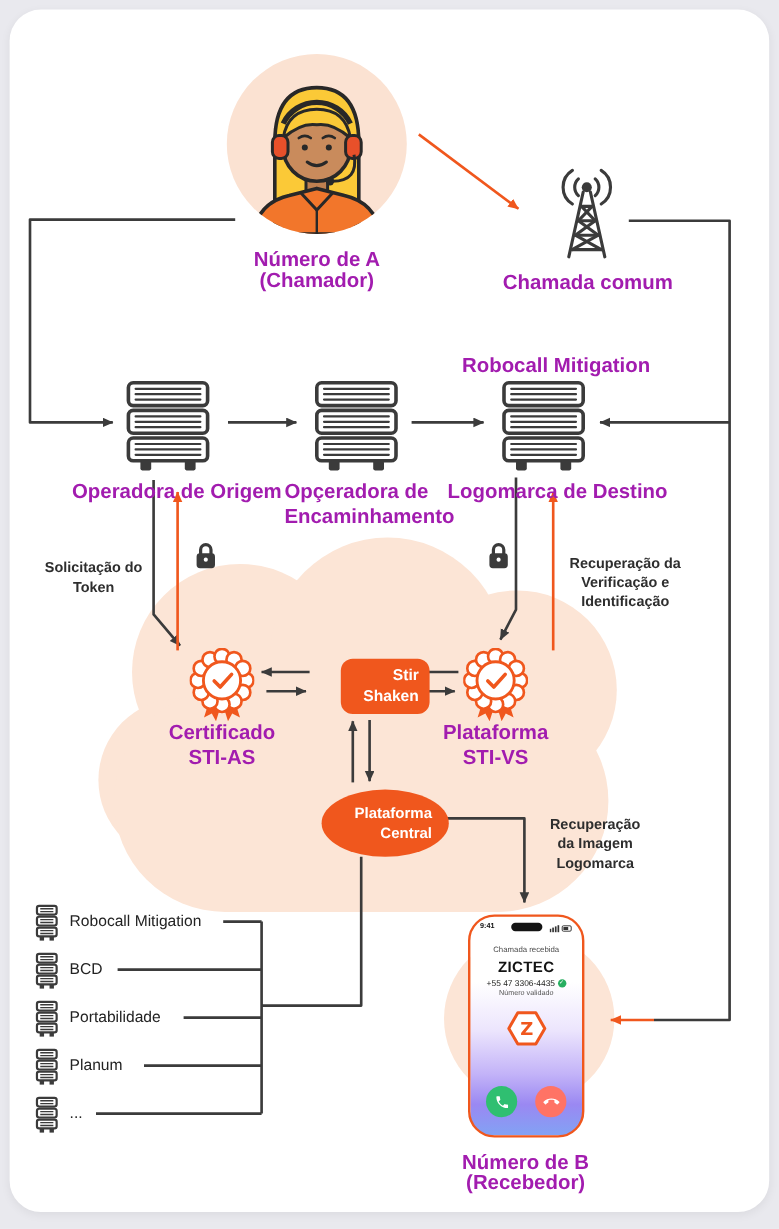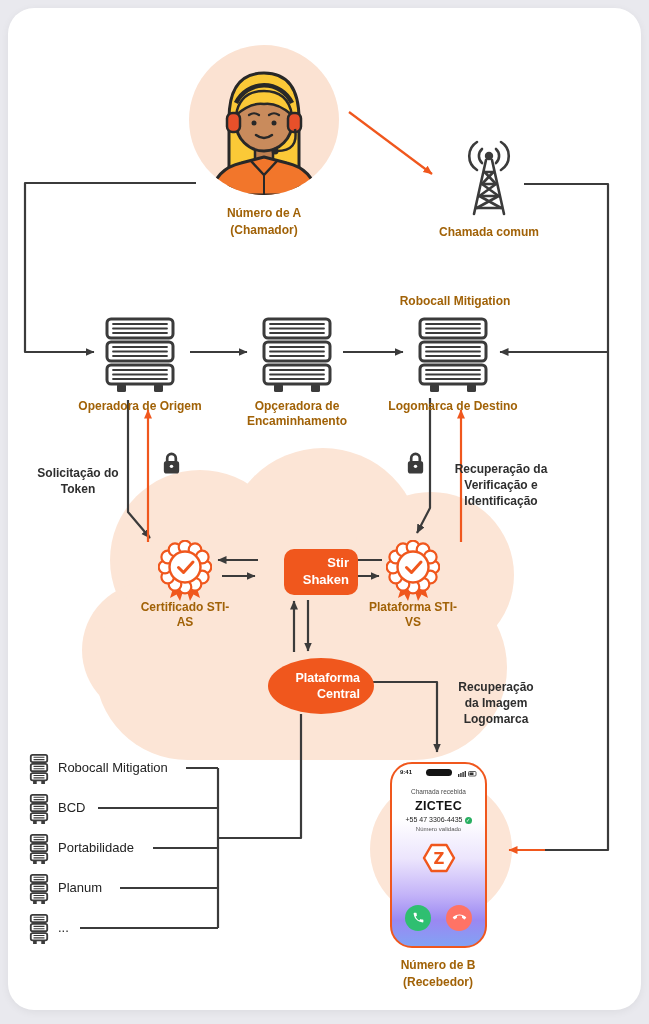--- a/index.html
+++ b/index.html
@@ -3,21 +3,21 @@
 <meta charset="utf-8">
 <style>
   html,body{margin:0;padding:0;background:#e9e9ee;}
   #stage{position:relative;width:649px;height:1024px;background:#e9e9ee;overflow:hidden;
          font-family:"Liberation Sans","DejaVu Sans",sans-serif;color:#2e2e2e;}
   .abs{position:absolute;}
   #card{left:8px;top:8px;width:633px;height:1002px;background:#ffffff;border-radius:26px;
         box-shadow:0 2px 8px rgba(0,0,0,.06);}
   .cloud-part{background:#fce5d6;border-radius:50%;}
   .cloud-rect{background:#fce5d6;border-radius:95px;}
-  .lbl{font-weight:700;font-size:12px;line-height:1.25;text-align:center;color:#a16207;}
+  .lbl{font-weight:700;font-size:17px;line-height:1.25;text-align:center;color:#a21caf;}
   .nowrap{white-space:nowrap;}
   .ann{font-weight:600;font-size:12px;line-height:1.32;text-align:center;color:#2e2e2e;}
   .svc-label{font-weight:500;font-size:13px;color:#232323;white-space:nowrap;line-height:16px;}
   .avatar-wrap{width:150px;height:150px;border-radius:50%;background:#fbe2d2;overflow:hidden;}
   .orange-box{background:#f0571d;color:#ffffff;font-weight:700;display:flex;align-items:center;
               justify-content:center;text-align:right;line-height:1.3;margin-left:20px;}
   #stir-box{border-radius:10px;font-size:13px;}
   #platform-box{border-radius:50%;font-size:12.5px;}
   
   #phone{width:97px;height:186px;border:2.5px solid #f0571d;border-radius:20px;box-sizing:border-box;
@@ -171,21 +171,21 @@
         <rect x="19" y="68" width="9" height="8" rx="1.5"></rect>
         <rect x="56" y="68" width="9" height="8" rx="1.5"></rect>
       </g>
   </svg>
 
   <div class="abs lbl nowrap" style="left:60px;top:399px;width:160px;">Operadora de Origem</div>
   <div class="abs lbl" style="left:237px;top:399px;width:120px;">Opçeradora de Encaminhamento</div>
   <div class="abs lbl nowrap" style="left:373px;top:399px;width:160px;">Logomarca de Destino</div>
 
   <div class="abs ann" style="left:36px;top:466px;width:84px;">Solicitação do Token</div>
-  <div class="abs ann" style="left:448px;top:462px;width:106px;">Recuperação da Verificação e Identificação</div>
+  <div class="abs ann" style="left:468px;top:462px;width:106px;">Recuperação da Verificação e Identificação</div>
 
   <svg class="abs" style="left:160px;top:450px;" width="23" height="26" viewBox="0 0 24 27">
     <path d="M7.5 12 V8.5 a4.5 4.5 0 0 1 9 0 V12" fill="none" stroke="#3b3b3b" stroke-width="2.8"></path>
     <rect x="4" y="11.5" width="16" height="13" rx="3" fill="#3b3b3b"></rect>
     <circle cx="12" cy="17" r="1.8" fill="#ffffff"></circle>
   </svg>
   <svg class="abs" style="left:404px;top:450px;" width="23" height="26" viewBox="0 0 24 27">
     <path d="M7.5 12 V8.5 a4.5 4.5 0 0 1 9 0 V12" fill="none" stroke="#3b3b3b" stroke-width="2.8"></path>
     <rect x="4" y="11.5" width="16" height="13" rx="3" fill="#3b3b3b"></rect>
     <circle cx="12" cy="17" r="1.8" fill="#ffffff"></circle>

